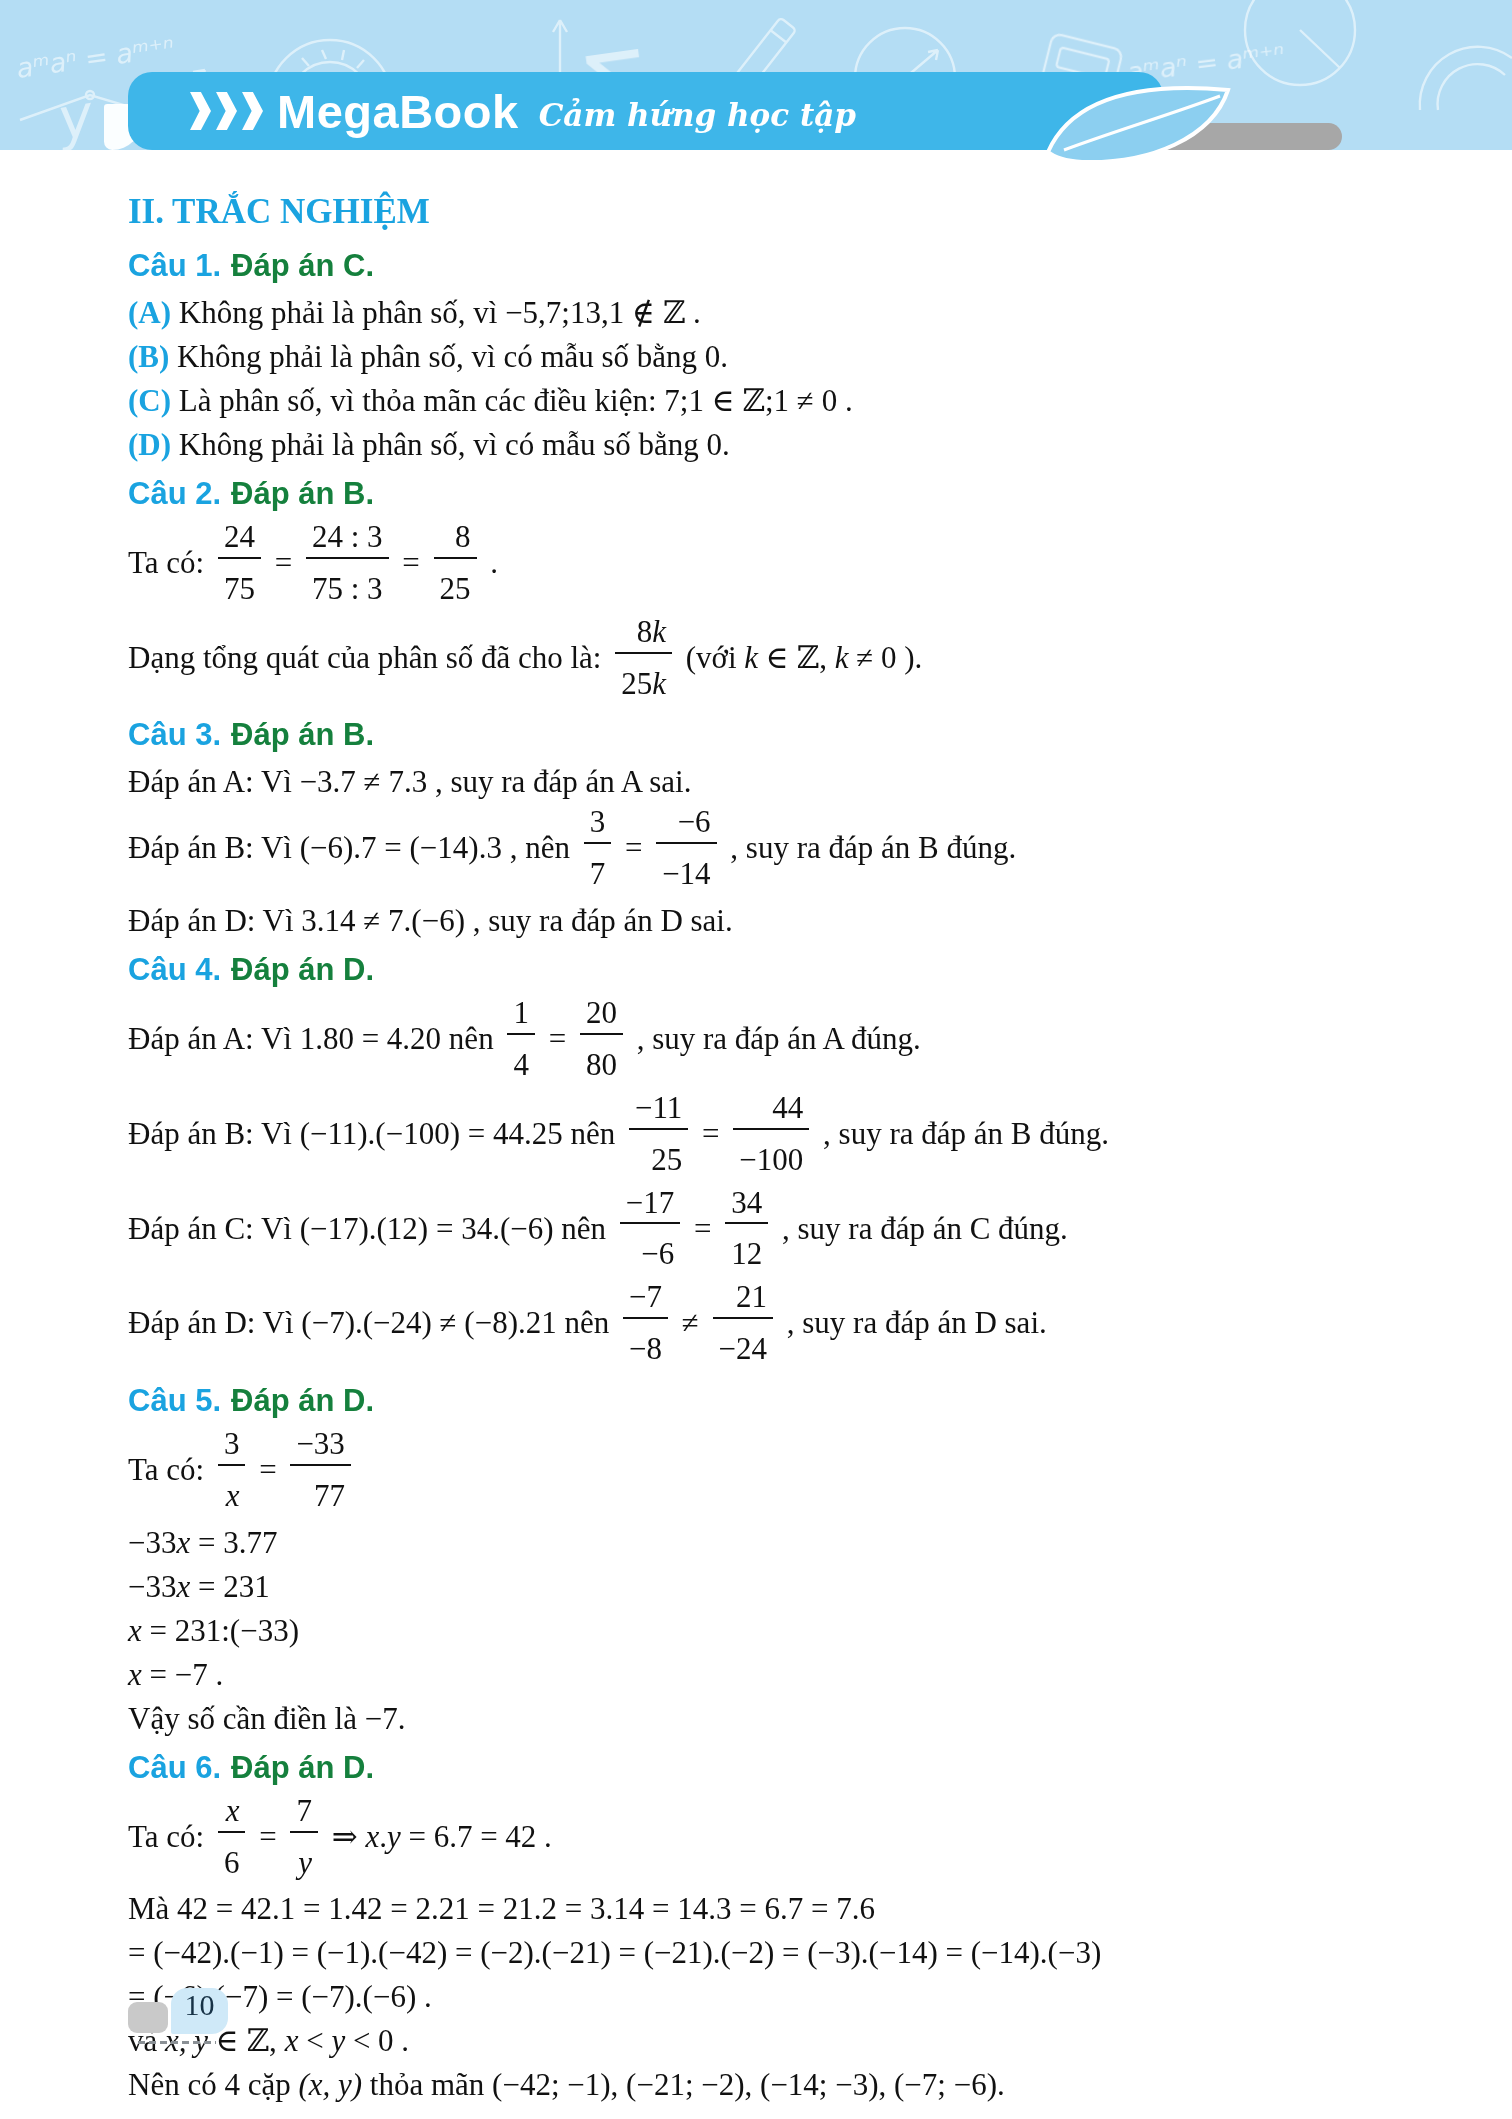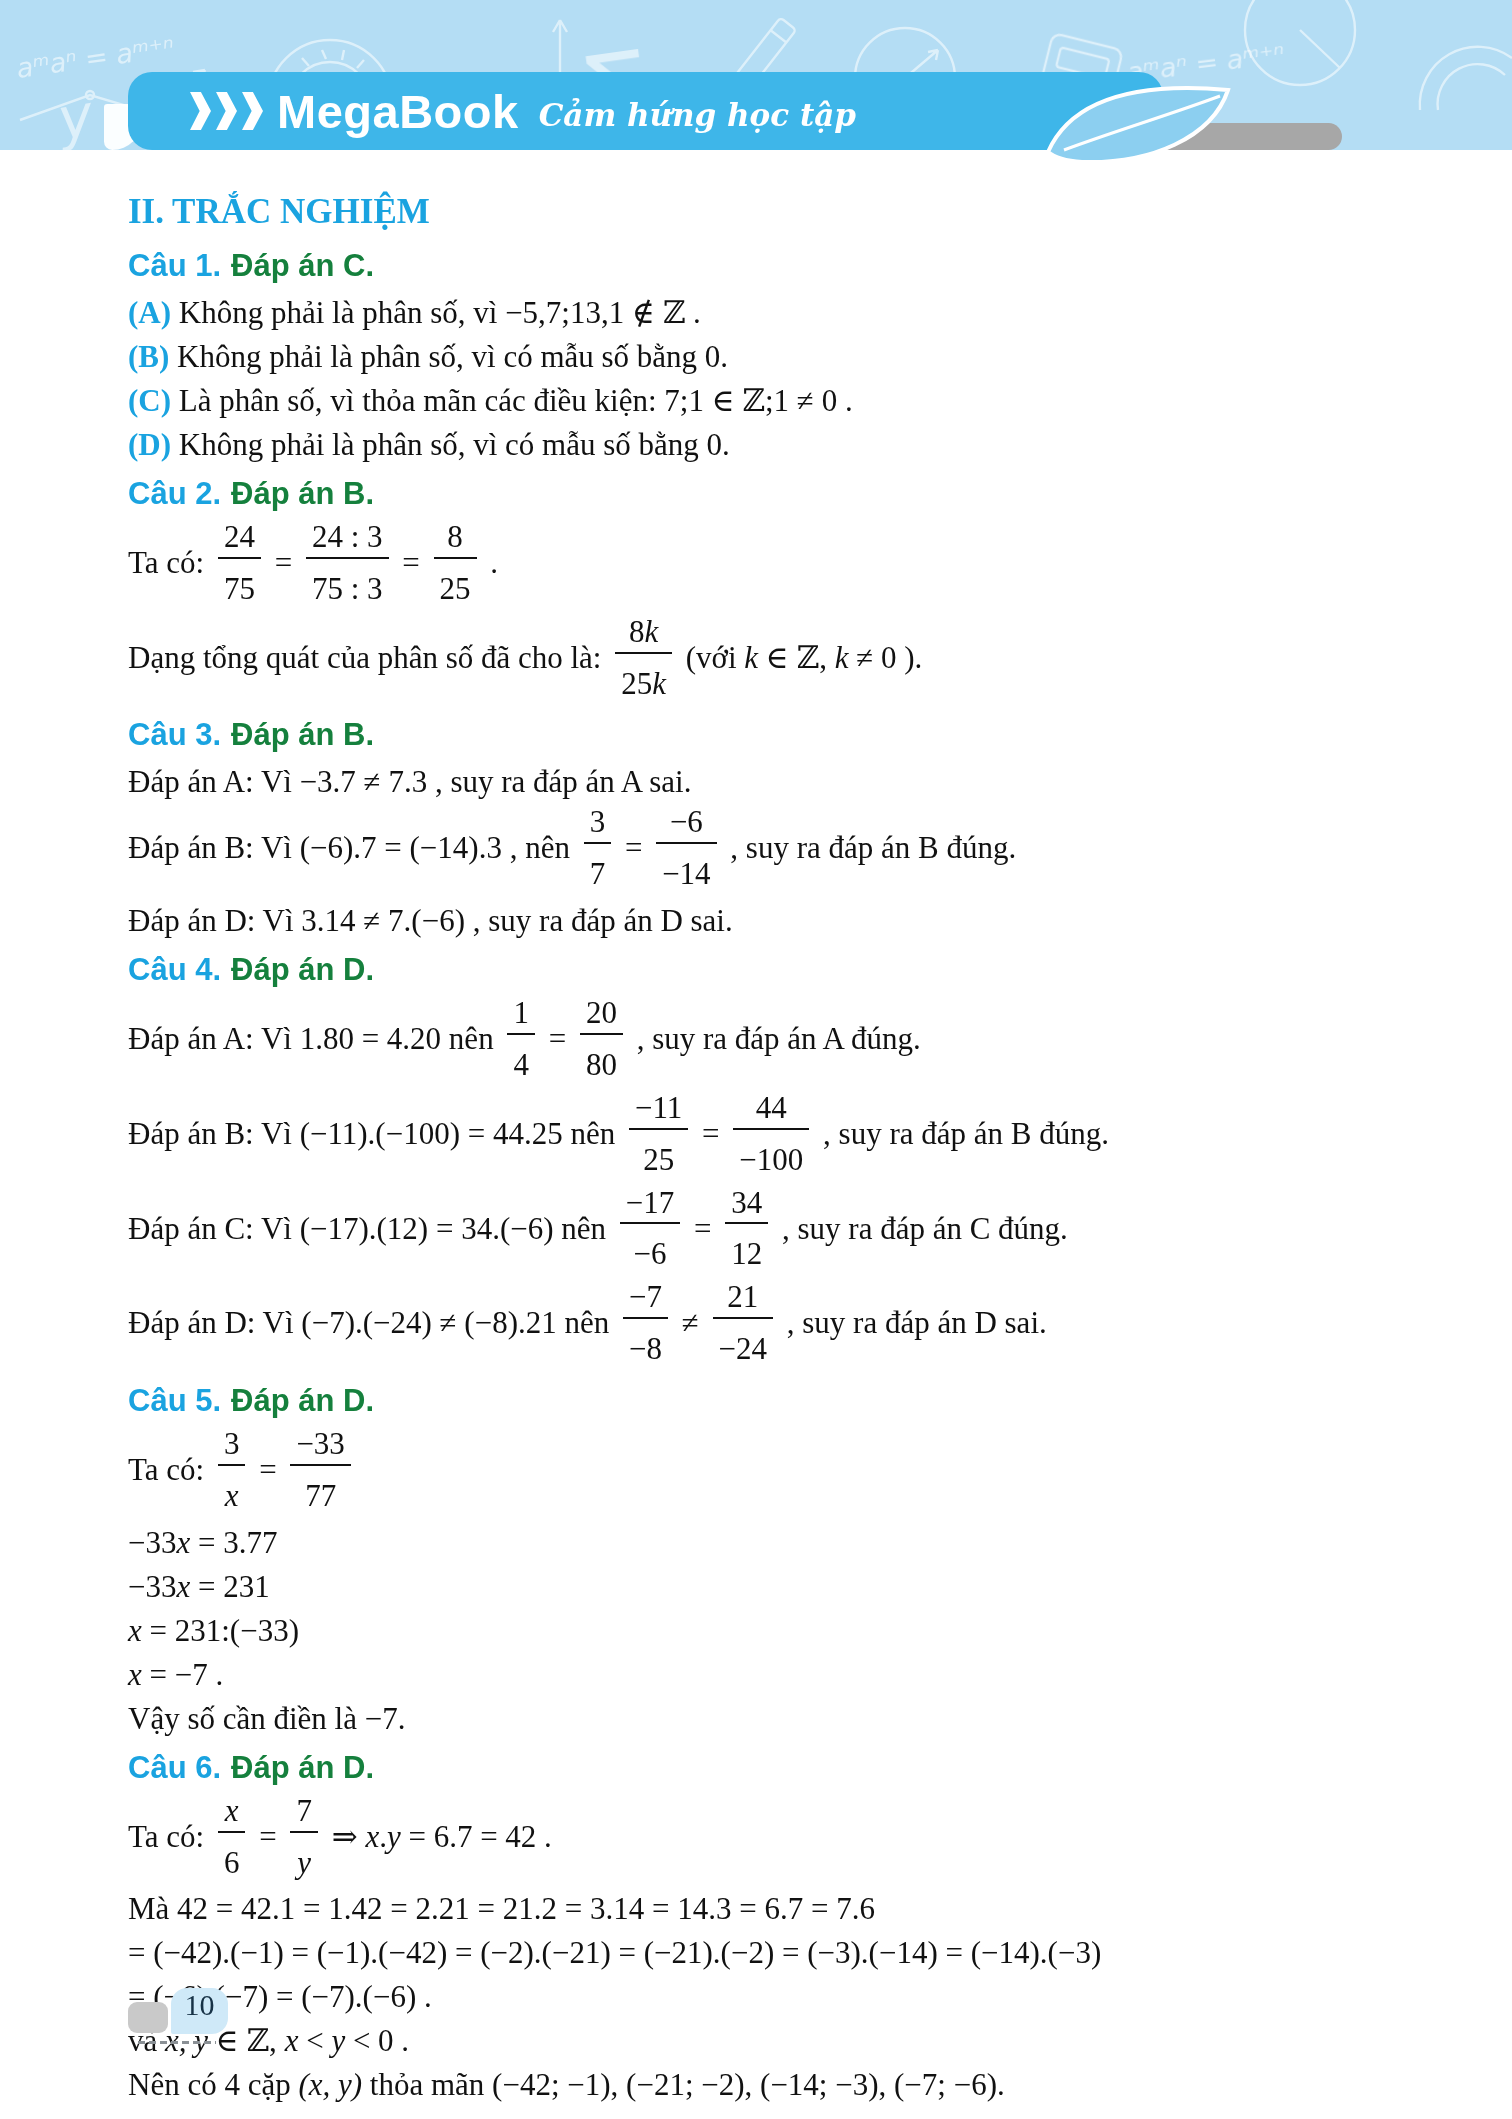--- a/index.html
+++ b/index.html
@@ -31,21 +31,21 @@
   .sec-heading{font-family:Liberation Serif, serif;font-weight:bold;
     font-size:35px;color:var(--accent,#1aa3e0);margin:0 0 16px 0;}
   .q-line{font-family:"Liberation Sans","DejaVu Sans",sans-serif;font-weight:bold;
     font-size:31px;margin:9px 0 7px 0;}
   .q-label{color:var(--accent,#1aa3e0);margin-right:10px;}
   .q-answer{color:#15803d;}
   .line{font-size:31px;line-height:44px;}
   .line.has-frac{padding:5px 0;}
   .it{font-style:italic;}
   .accent{color:var(--accent,#1aa3e0);font-weight:bold;}
-  .frac{display:inline-block;vertical-align:middle;text-align:center;
+  .frac{display:inline-block;vertical-align:middle;text-align:right;
     line-height:1.06;margin:0 6px;transform:translateY(-3px);}
   .frac .num{display:block;padding:0 6px 3px 6px;}
   .frac .den{display:block;border-top:2.5px solid #111;padding:14px 6px 0 6px;}
   
   .sq-gray{position:absolute;left:128px;top:2002px;width:40px;height:31px;
     background:var(--sqgray,#c9c9c9);border-radius:9px;}
   .badge{position:absolute;left:171px;top:1988px;width:57px;height:46px;
     background:var(--badge,#cfe9f8);border-radius:16px 16px 16px 2px;
     display:flex;justify-content:center;}
   .badge span{font-size:30px;color:#173246;}

